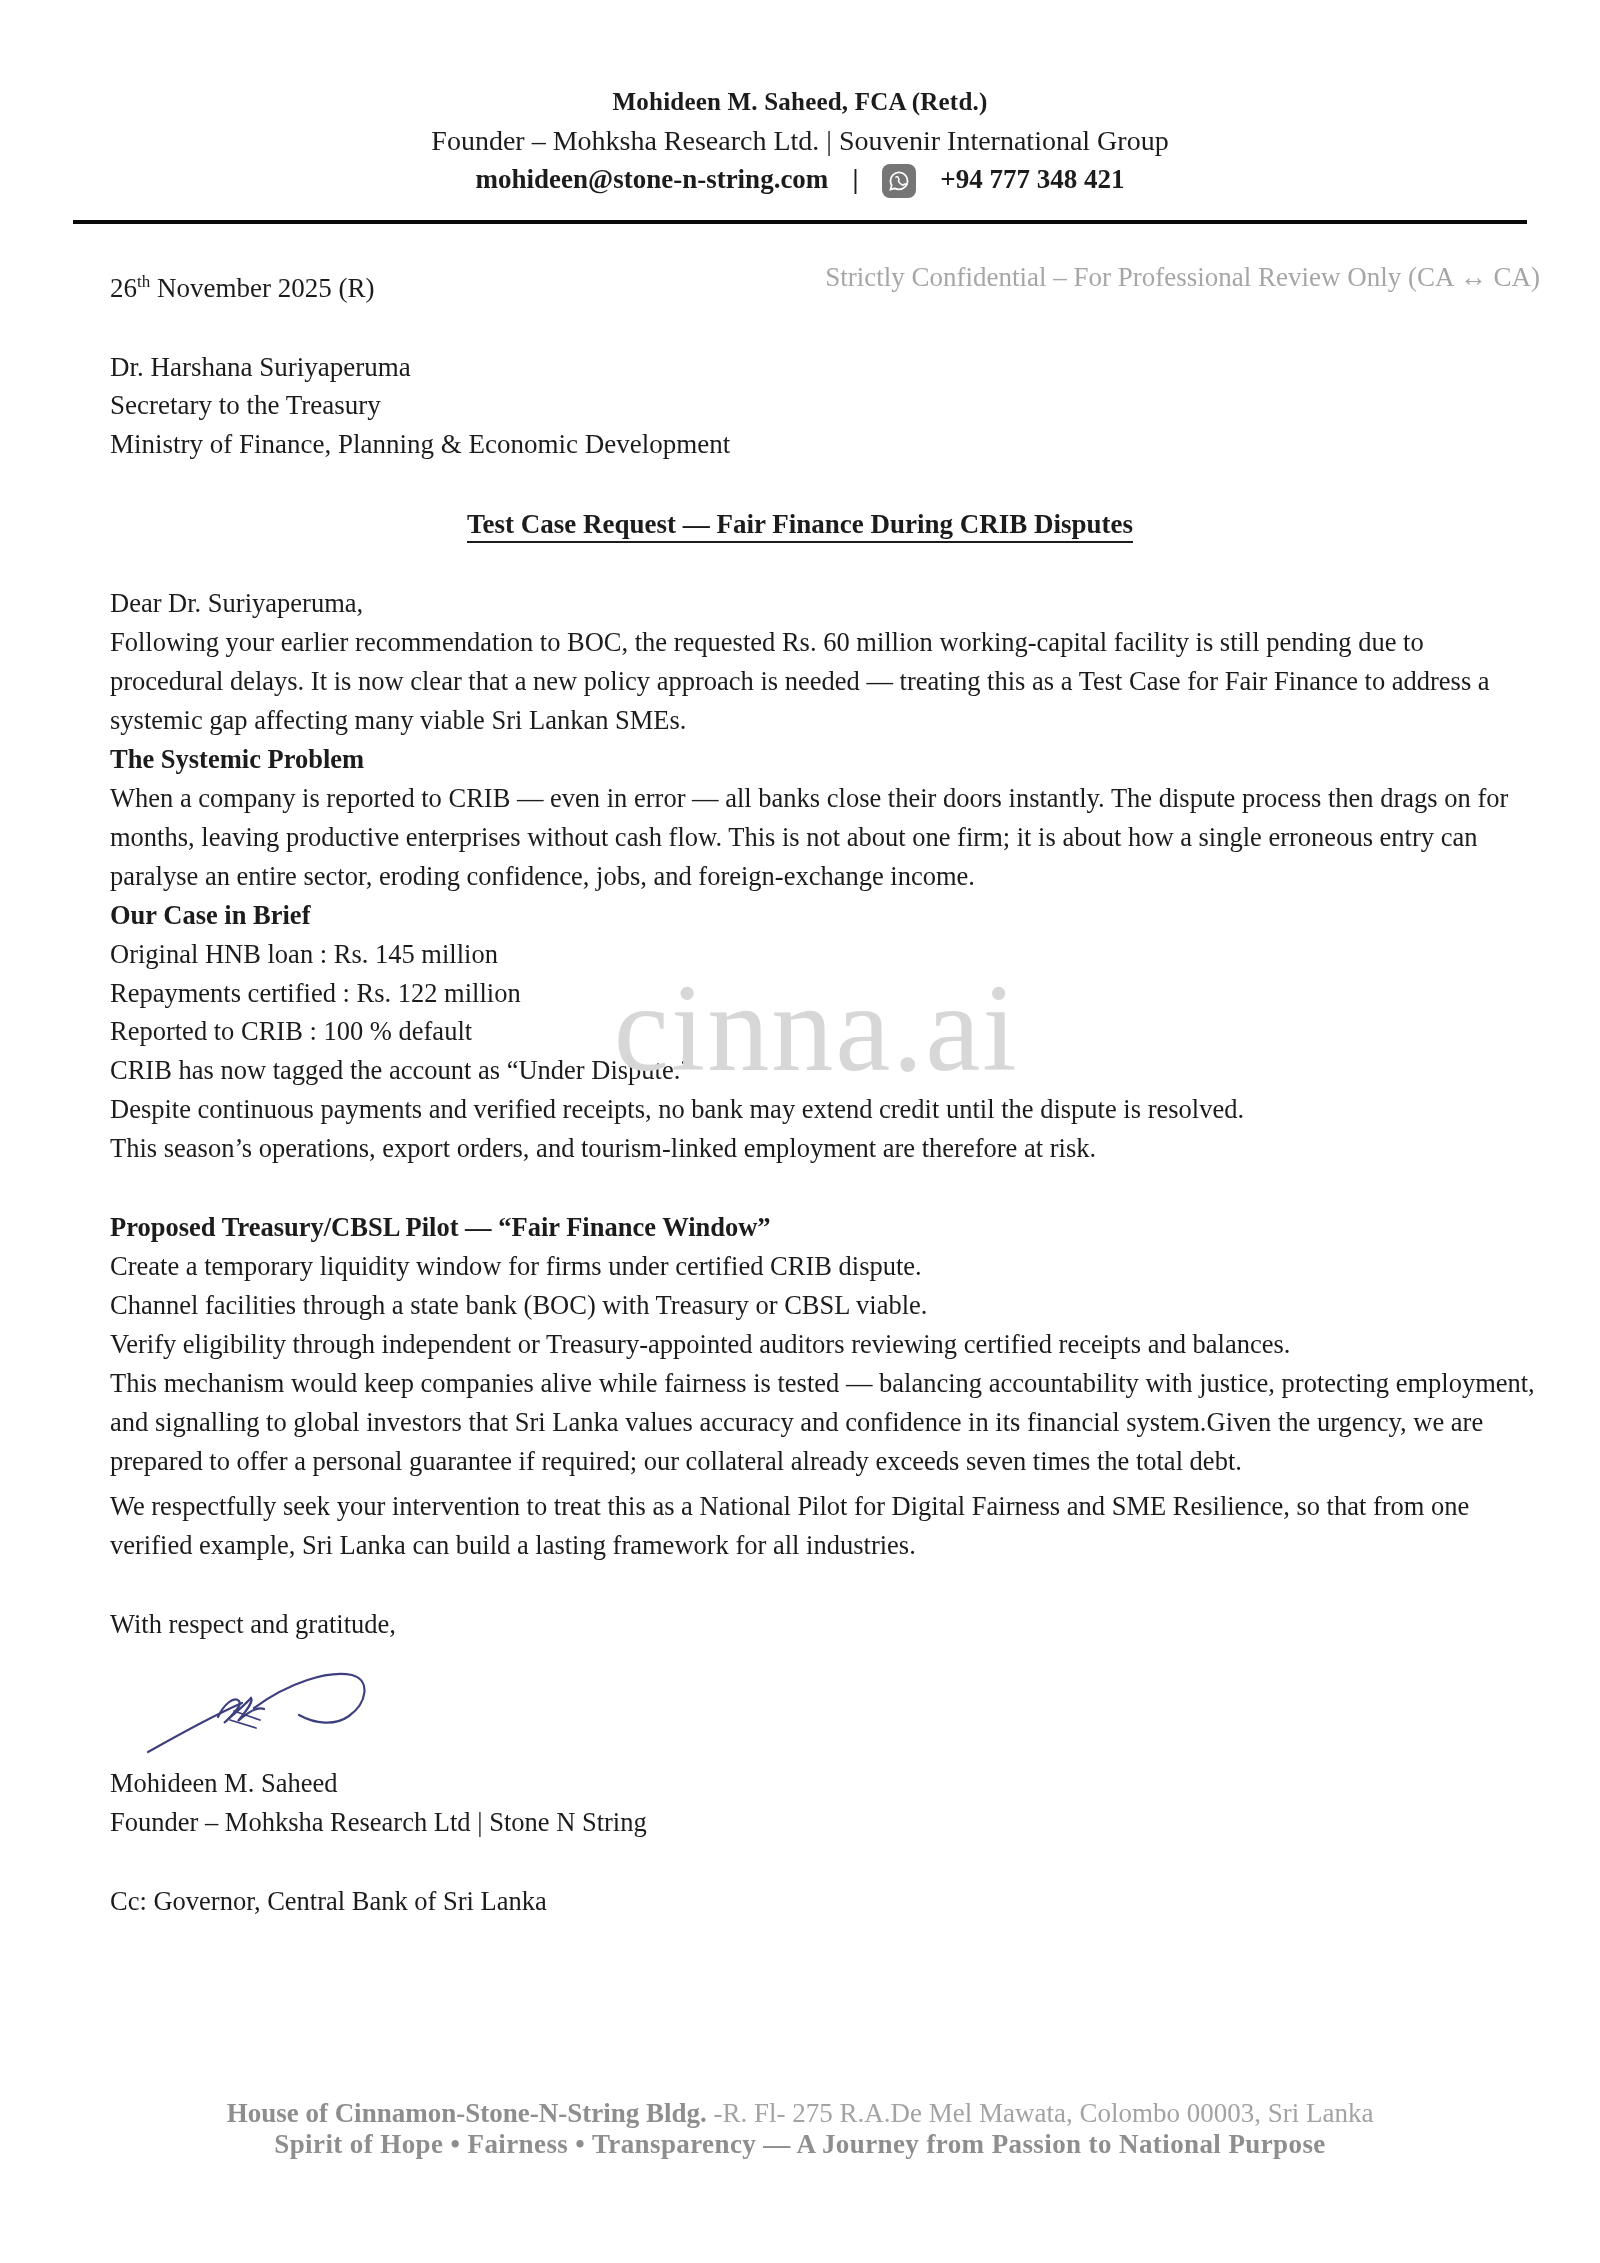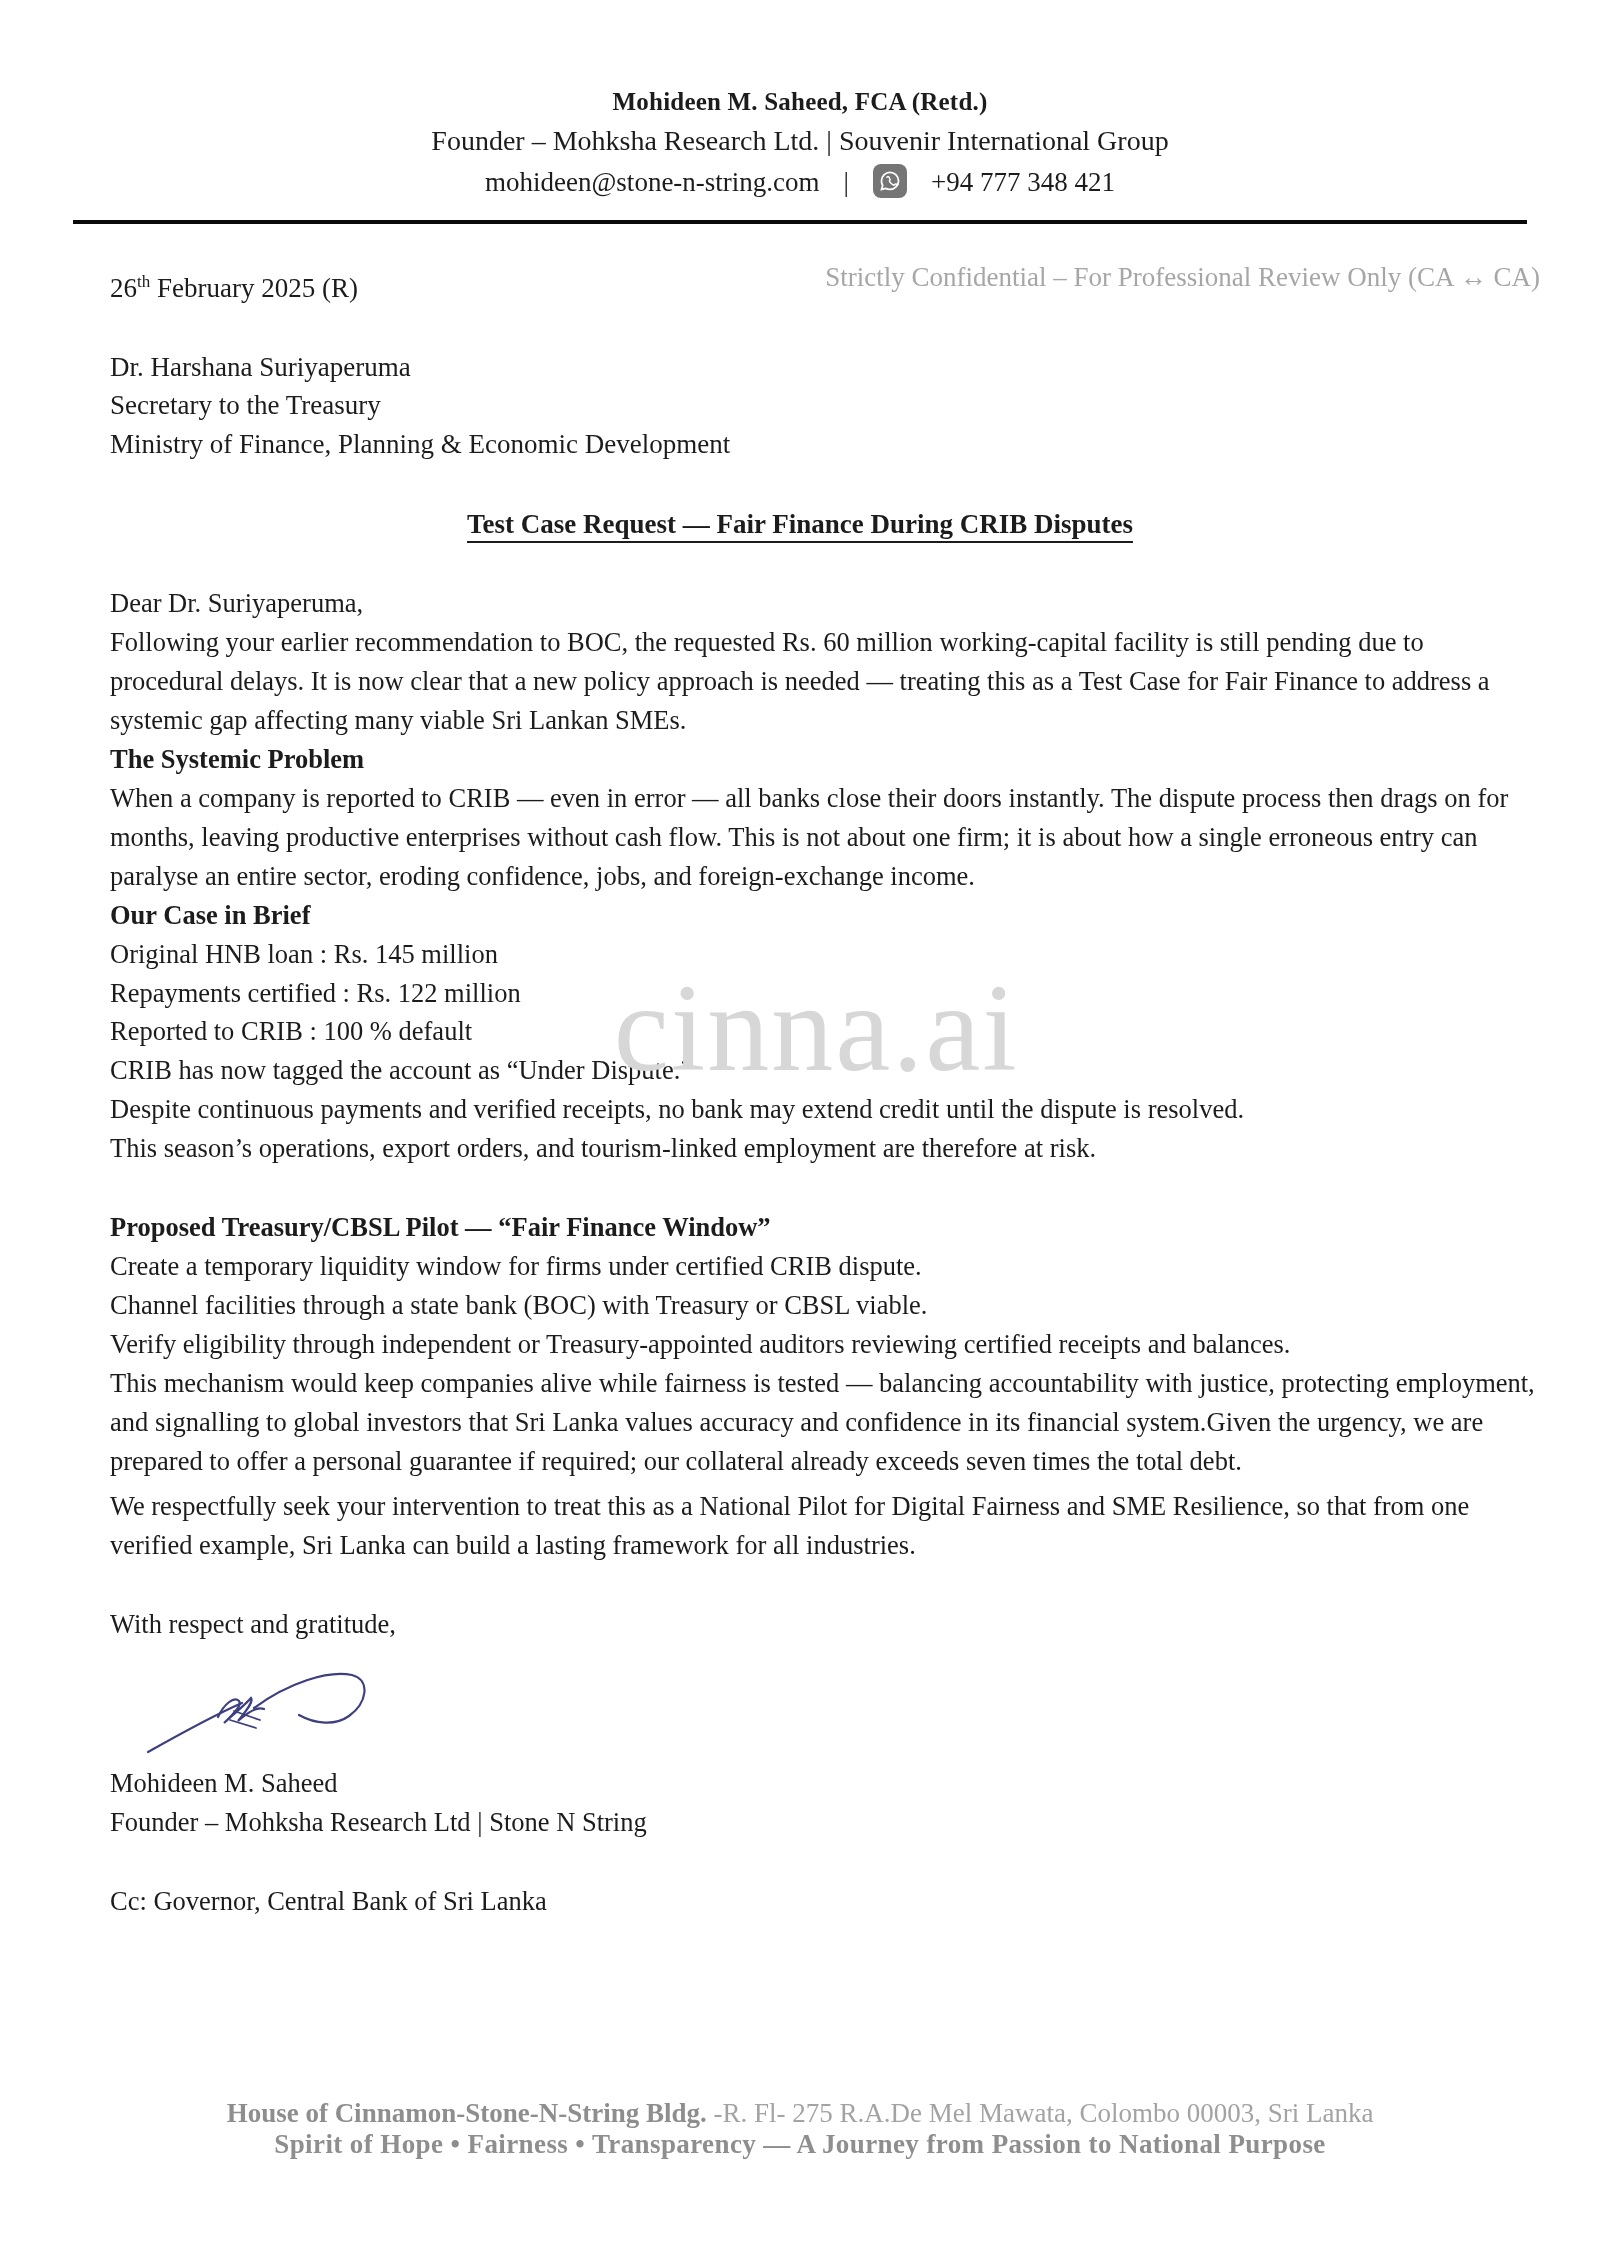--- a/index.html
+++ b/index.html
@@ -9,21 +9,21 @@
     height:2263px;
     background:#ffffff;
     font-family:"Liberation Serif", serif;
     color:#1c1c1c;
     overflow:hidden;
   }
   
   .header{ text-align:center; padding-top:88px; }
   .header .name{ font-size:25px; font-weight:bold; letter-spacing:.2px; }
   .header .subtitle{ font-size:28px; margin-top:9px; }
-  .header .contact{ font-size:27px; margin-top:7px; display:flex; justify-content:center; align-items:flex-end; gap:24px; }
+  .header .contact{ font-size:27px; margin-top:7px; display:flex; justify-content:center; align-items:flex-start; gap:24px;font-weight:bold; }
   .wa-icon{
     display:inline-flex; align-items:center; justify-content:center;
     width:34px; height:34px; border-radius:8px; background:#757575; flex:0 0 auto;
   }
   .rule{ border:none; border-top:4px solid #0a0a0a; margin:22px 73px 0 73px; }
 
   
   .meta{ display:flex; justify-content:space-between; align-items:flex-start; margin:38px 60px 0 110px; }
   .date{ font-size:27px; padding-top:10px; }
   .date sup{ font-size:17px; }
@@ -79,21 +79,21 @@
           <path d="M12.2 11.4c.3-.7.6-.75 1-.75l.8.02c.25 0 .6-.1.9.7l1.1 2.7c.1.2.17.45.02.72l-.45.68c-.2.25-.4.55-.17.95.22.4 1 1.65 2.15 2.68 1.5 1.33 2.75 1.75 3.14 1.95.38.2.6.17.83-.1l1-1.17c.27-.33.52-.25.86-.12l2.1.98" fill="none" stroke="#ffffff" stroke-width="1.8" stroke-linecap="round"></path>
         </svg>
       </span>
       <span>+94 777 348 421</span>
     </div>
     <hr class="rule">
   </div>
 
   <div class="meta">
     <div class="date">
-      <span>26</span><sup>th</sup><span> February 2025 (R)</span>
+      <span>26</span><sup>th</sup><span> November 2025 (R)</span>
     </div>
     <div class="confidential">Strictly Confidential – For Professional Review Only (CA ↔ CA)</div>
   </div>
 
   <div class="recipient">
     <div>Dr. Harshana Suriyaperuma</div>
     <div>Secretary to the Treasury</div>
     <div>Ministry of Finance, Planning &amp; Economic Development</div>
   </div>
 

